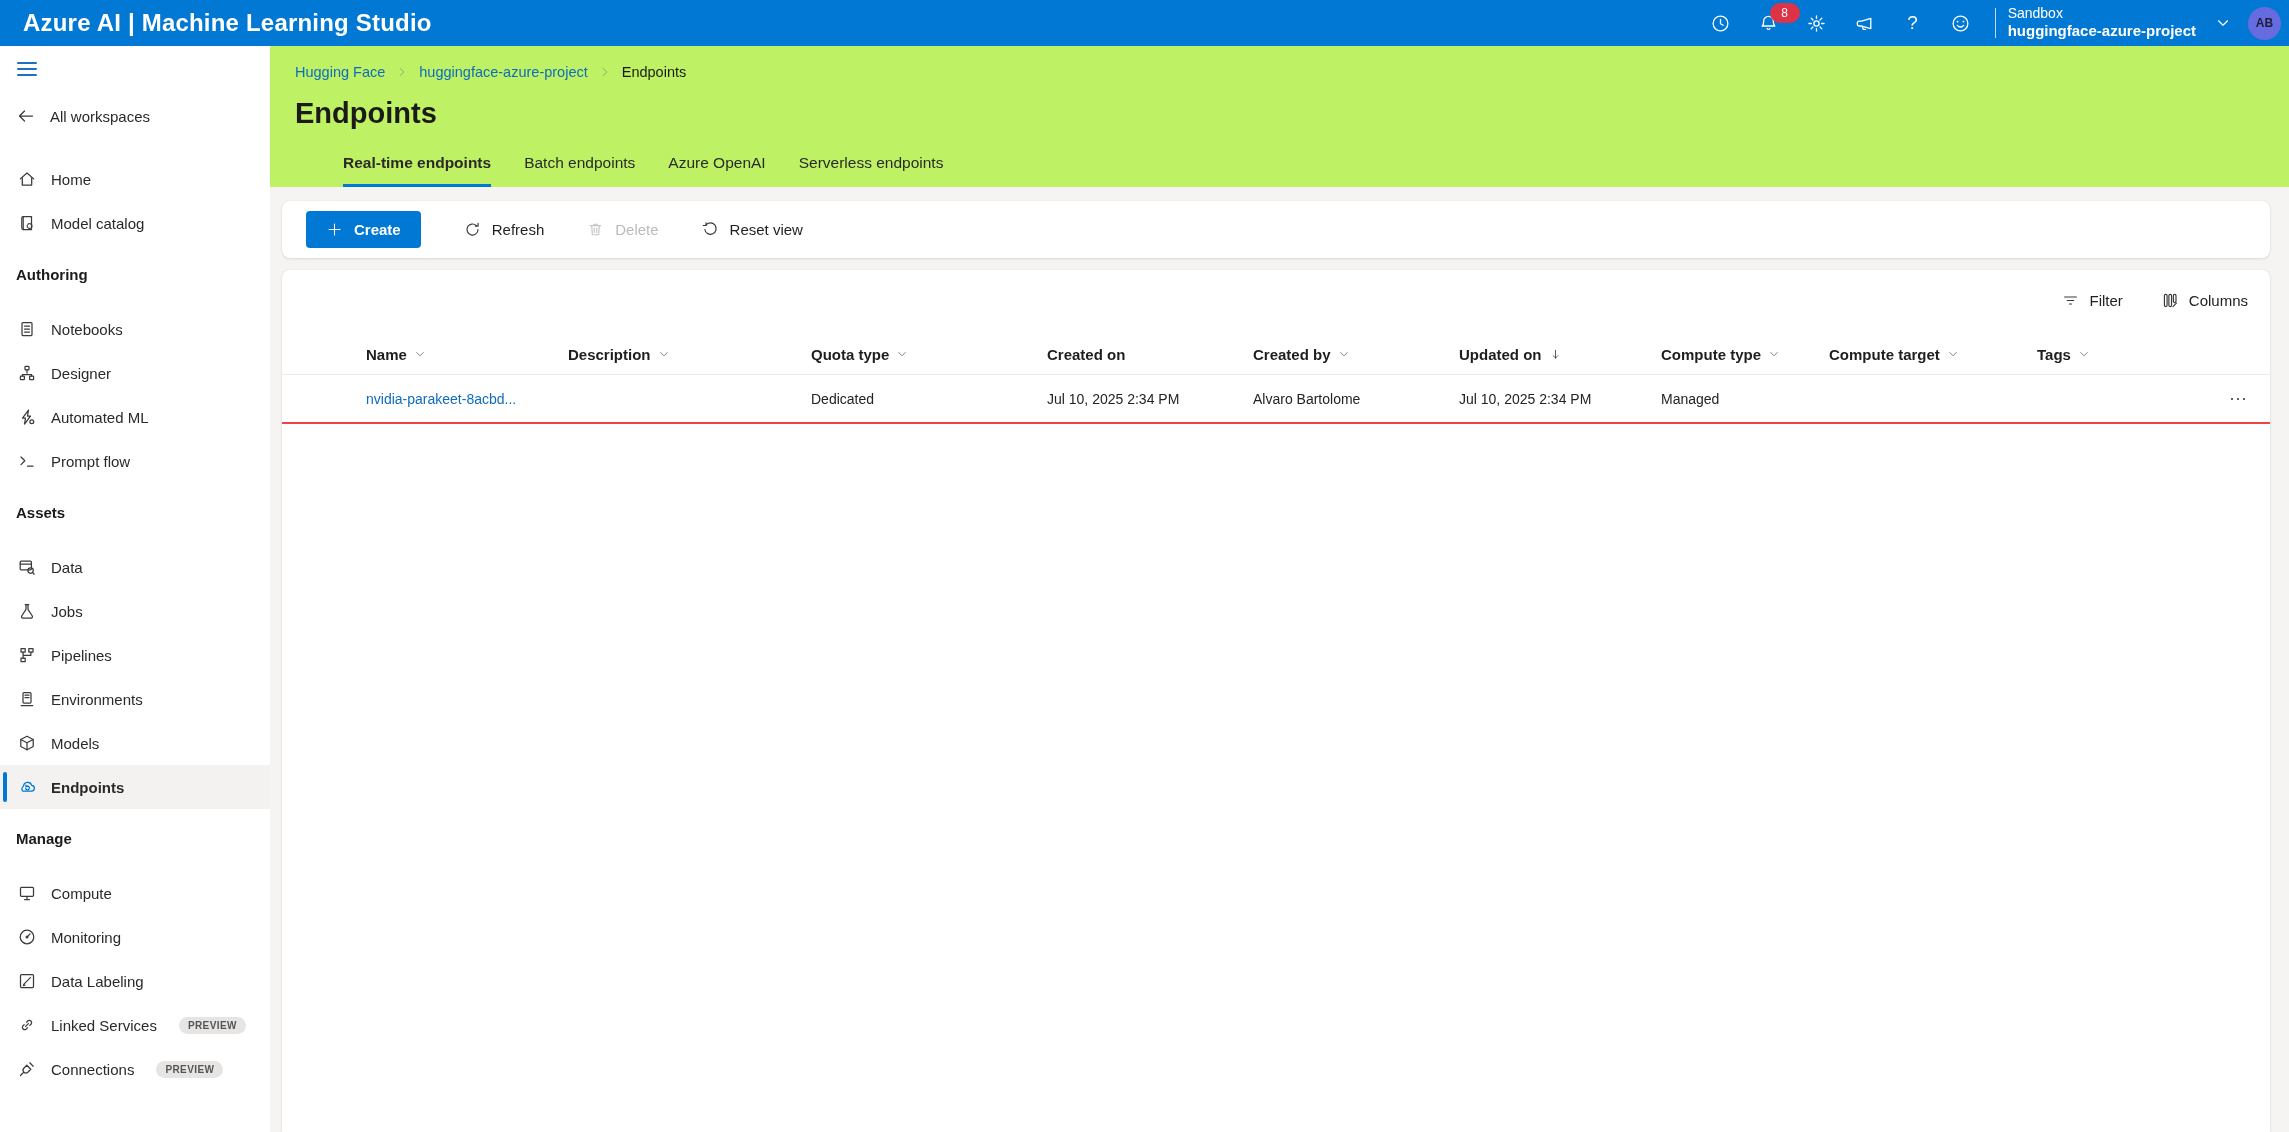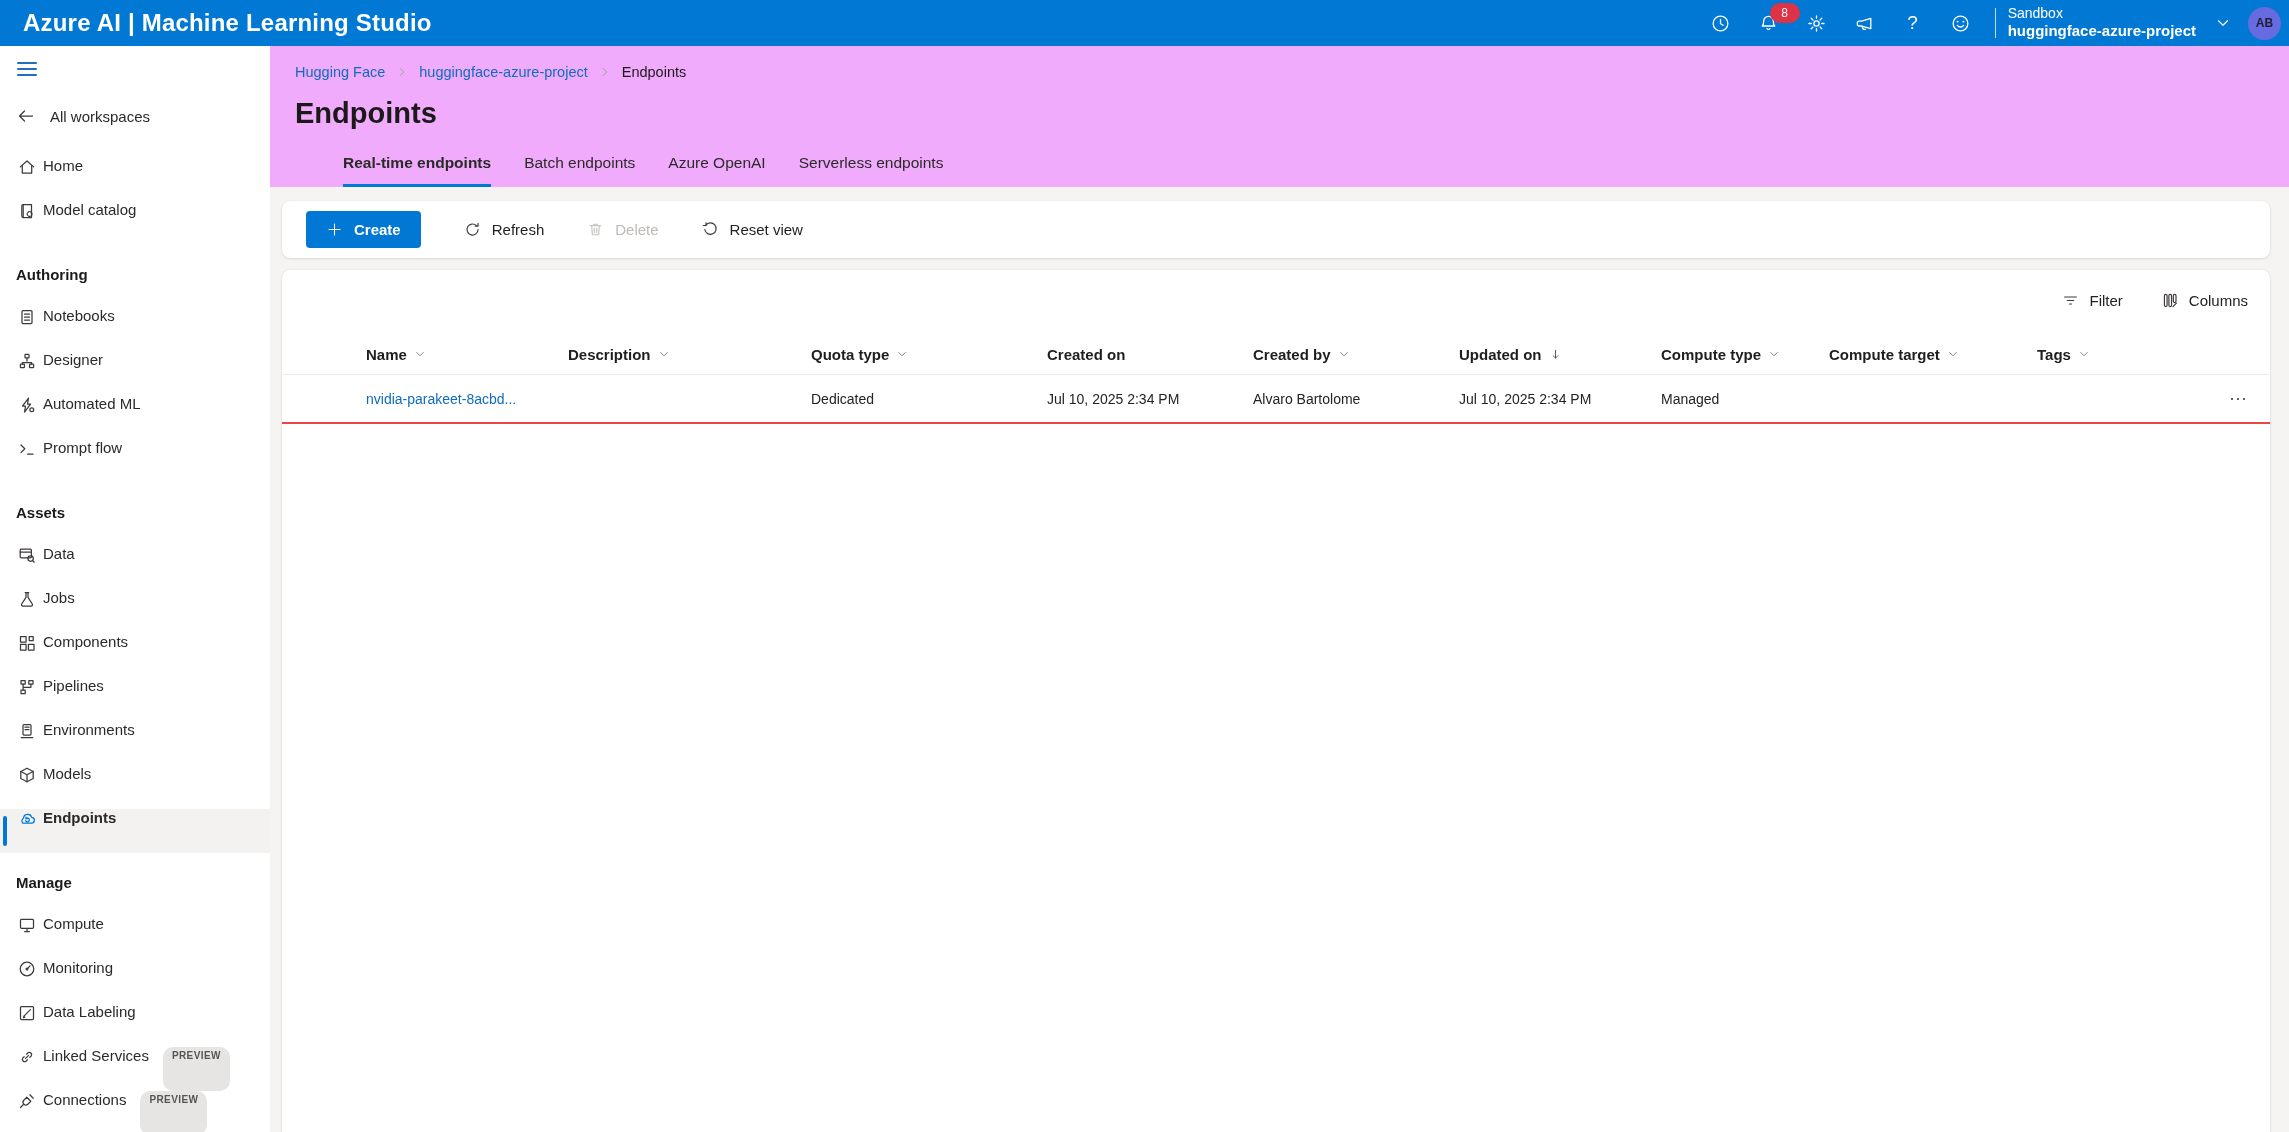--- a/index.html
+++ b/index.html
@@ -27,34 +27,34 @@
   .avatar{width:33px;height:33px;border-radius:50%;background:#666ce0;color:#1e1e38;
           display:flex;align-items:center;justify-content:center;font-size:12px;font-weight:700;
           margin-right:8px;cursor:pointer;}
 
   
   .sidebar{position:absolute;top:46px;left:0;bottom:0;width:270px;background:#fff;
            border-right:1px solid #e3e1df;overflow:hidden;}
   .hamburger{margin:14px 0 0 16px;height:34px;display:flex;align-items:flex-start;cursor:pointer;}
   .back-row{display:flex;align-items:center;gap:14px;height:44px;padding-left:16px;
             margin-bottom:19px;font-size:15px;color:#2b2a29;cursor:pointer;}
-  .nav-item{display:flex;gap:6px;height:44px;padding-left:17px;
+  .nav-item{display:flex;align-items:center;gap:14px;height:44px;padding-left:17px;
             font-size:15px;color:#2b2a29;position:relative;cursor:pointer;white-space:nowrap;}
   .nav-item.selected{background:#f3f2f1;font-weight:600;}
   .nav-item.selected .ic{stroke:#0078d4;}
   .selbar{position:absolute;left:3px;top:7px;bottom:7px;width:4px;border-radius:2px;background:#0078d4;}
   .sec-title{height:44px;display:flex;align-items:center;padding-left:16px;
              font-weight:700;font-size:15px;color:#1c1b1a;margin-top:7px;margin-bottom:11px;}
   .pill{margin-left:8px;background:#e6e5e4;color:#565554;font-size:10px;font-weight:600;
         letter-spacing:.4px;padding:3px 9px;border-radius:10px;}
 
   
   .main{position:absolute;top:46px;left:270px;right:0;bottom:0;background:#f5f4f3;
         display:flex;flex-direction:column;}
-  .page-head{background:#f0abfc;padding:13px 0 0 25px;}
+  .page-head{background:#bef264;padding:13px 0 0 25px;}
   .crumbs{display:flex;align-items:center;gap:11px;font-size:14.5px;height:26px;}
   .crumb-link{color:#0f6cbd;cursor:pointer;}
   .crumb-cur{color:#1b1a19;}
   .page-title{font-size:29px;font-weight:700;color:#1b1a19;margin-top:12px;}
   .tabs{display:flex;gap:33px;margin-top:24px;font-size:15.5px;}
   .tab{padding-bottom:12px;border-bottom:3px solid transparent;color:#2b2a29;cursor:pointer;}
   .tab.active{font-weight:700;border-bottom-color:#0078d4;margin-left:48px;}
 
   .toolbar-card{margin:14px 19px 0 12px;height:57px;background:#fff;border-radius:8px;
                 box-shadow:0 1px 3px rgba(0,0,0,.10),0 0 1px rgba(0,0,0,.12);
@@ -206,29 +206,20 @@
           <circle cx="13.6" cy="13.6" r="2.7"></circle>
           <path d="M15.6 15.6l1.6 1.6"></path>
         </svg>
       <span>Data</span>
     </div>
     <div class="nav-item">
       <svg class="ic" width="20" height="20" viewBox="0 0 20 20">
           <path d="M8.2 3.5h3.6M9 3.5v4.8l-4.3 6.7a1.4 1.4 0 0 0 1.2 2.1h8.2a1.4 1.4 0 0 0 1.2-2.1L11 8.3V3.5"></path>
         </svg>
       <span>Jobs</span>
-    </div>
-    <div class="nav-item">
-      <svg class="ic" width="20" height="20" viewBox="0 0 20 20">
-          <rect x="3.5" y="3.5" width="5.6" height="5.6"></rect>
-          <rect x="3.5" y="11.4" width="5.6" height="5.6"></rect>
-          <rect x="11.4" y="11.4" width="5.6" height="5.6"></rect>
-          <rect x="12.2" y="3.5" width="4" height="4"></rect>
-        </svg>
-      <span>Components</span>
     </div>
     <div class="nav-item">
       <svg class="ic" width="20" height="20" viewBox="0 0 20 20">
           <rect x="4" y="3.5" width="4.2" height="3.6"></rect>
           <rect x="11.8" y="3.5" width="4.2" height="3.6"></rect>
           <rect x="4" y="13" width="4.2" height="3.6"></rect>
           <path d="M6.1 7.1V13M13.9 7.1v3.2H6.1"></path>
         </svg>
       <span>Pipelines</span>
     </div>

